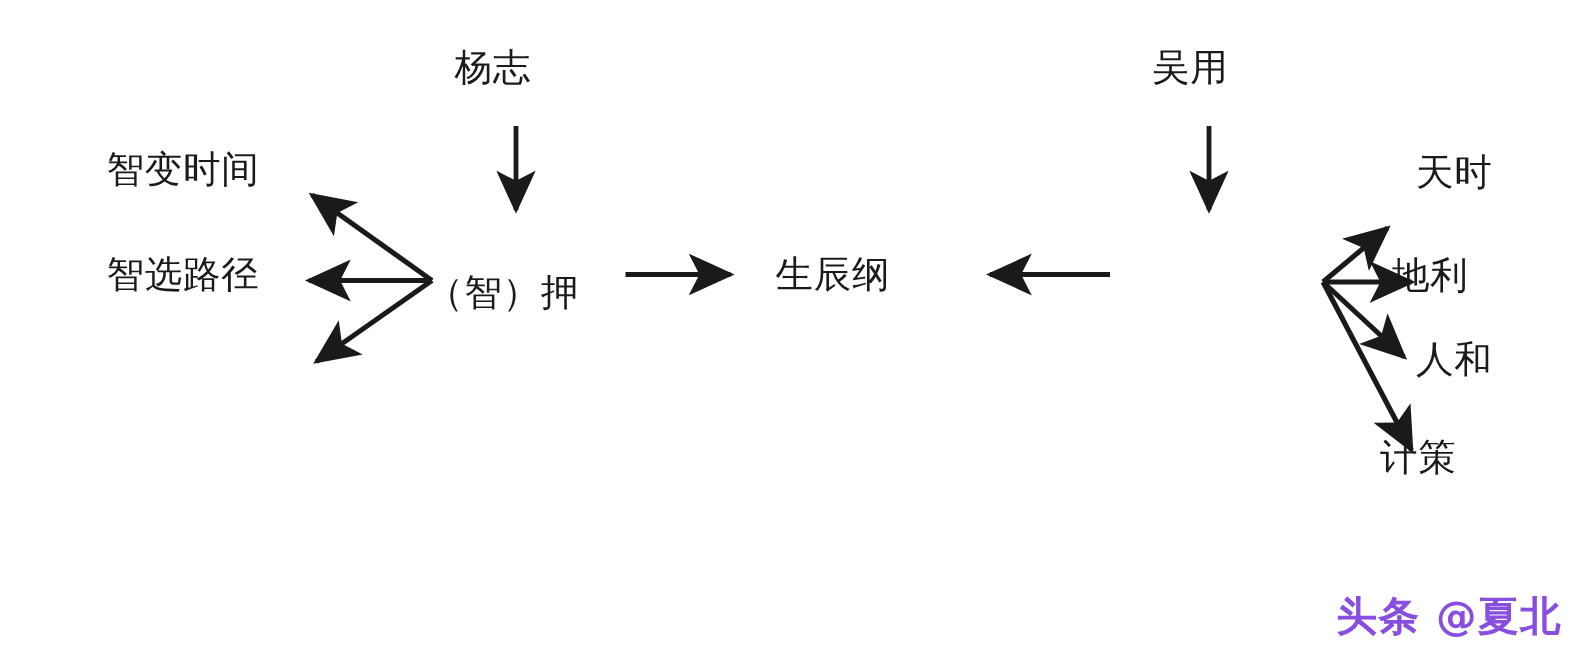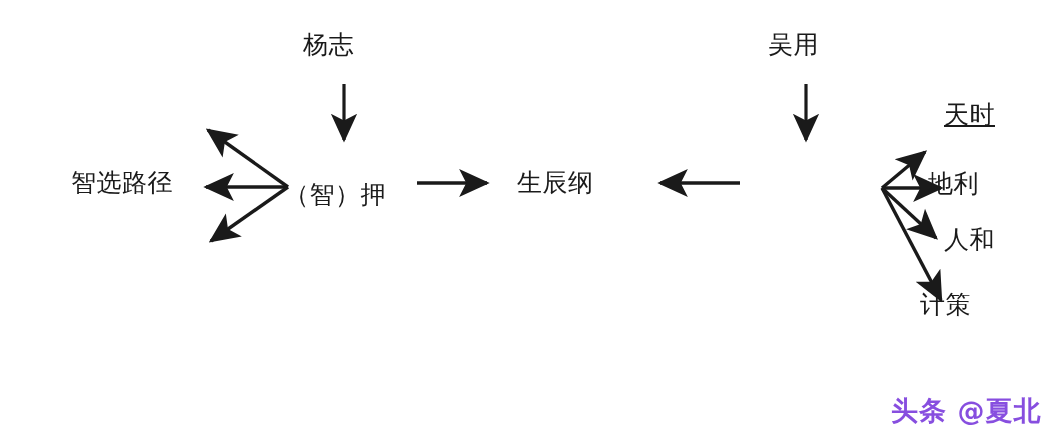--- a/index.html
+++ b/index.html
@@ -71,25 +71,26 @@
 
     <line x1="882" y1="188" x2="925" y2="152" stroke="#1a1a1a" stroke-width="3.4" marker-end="url(#arrowhead)"></line>
     <line x1="882" y1="188" x2="941" y2="188" stroke="#1a1a1a" stroke-width="3.4" marker-end="url(#arrowhead)"></line>
     <line x1="882" y1="188" x2="936" y2="238" stroke="#1a1a1a" stroke-width="3.4" marker-end="url(#arrowhead)"></line>
     <line x1="882" y1="188" x2="941" y2="300" stroke="#1a1a1a" stroke-width="3.4" marker-end="url(#arrowhead)"></line>
   </svg>
 
   <div class="node-label" style="left:303px; top:31px;">杨志</div>
   <div class="node-label" style="left:768px; top:31px;">吴用</div>
 
+  <div class="node-label" style="left:71px; top:99px;">智变时间</div>
   <div class="node-label" style="left:71px; top:169px;">智选路径</div>
 
   <div class="node-label" style="left:284px; top:181px;text-align:right;">（智）押</div>
   <div class="node-label" style="left:517px; top:169px;">生辰纲</div>
 
-  <div class="node-label" style="left:944px; top:101px;text-decoration:underline;">天时</div>
+  <div class="node-label" style="left:944px; top:101px;">天时</div>
   <div class="node-label" style="left:928px; top:170px;">地利</div>
   <div class="node-label" style="left:944px; top:226px;">人和</div>
   <div class="node-label" style="left:920px; top:291px;">计策</div>
 
   <div class="watermark" style="left:891px; top:393px;">头条 @夏北</div>
 
 </div>
 
 </body></html>

